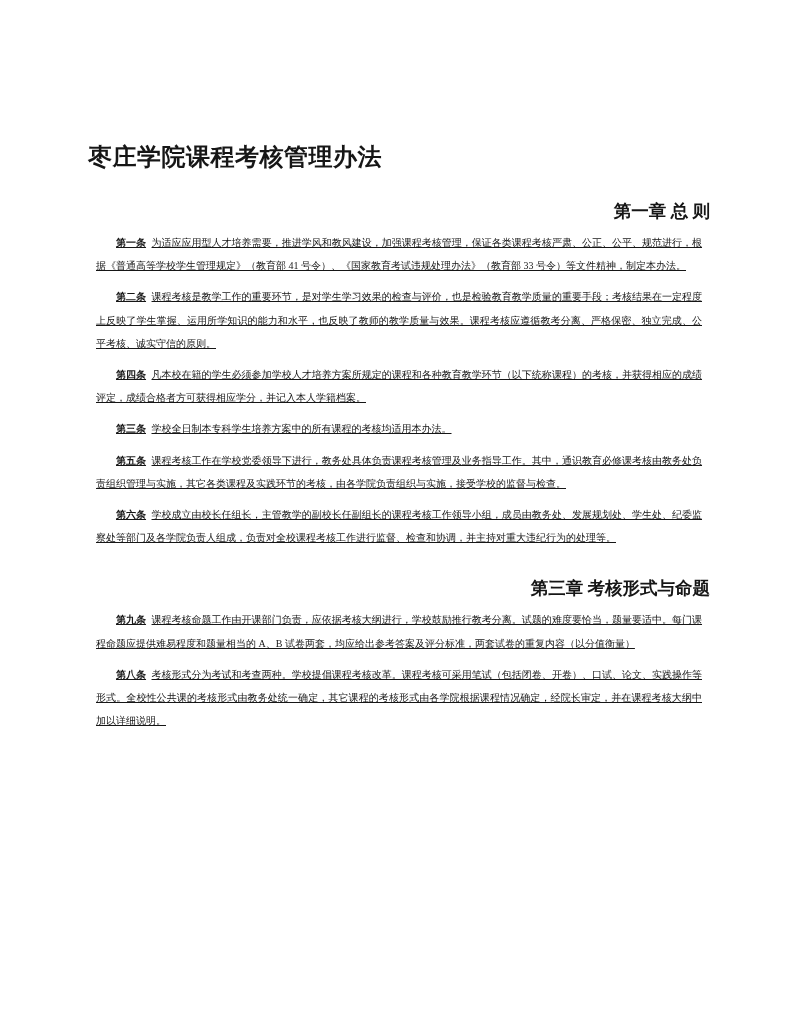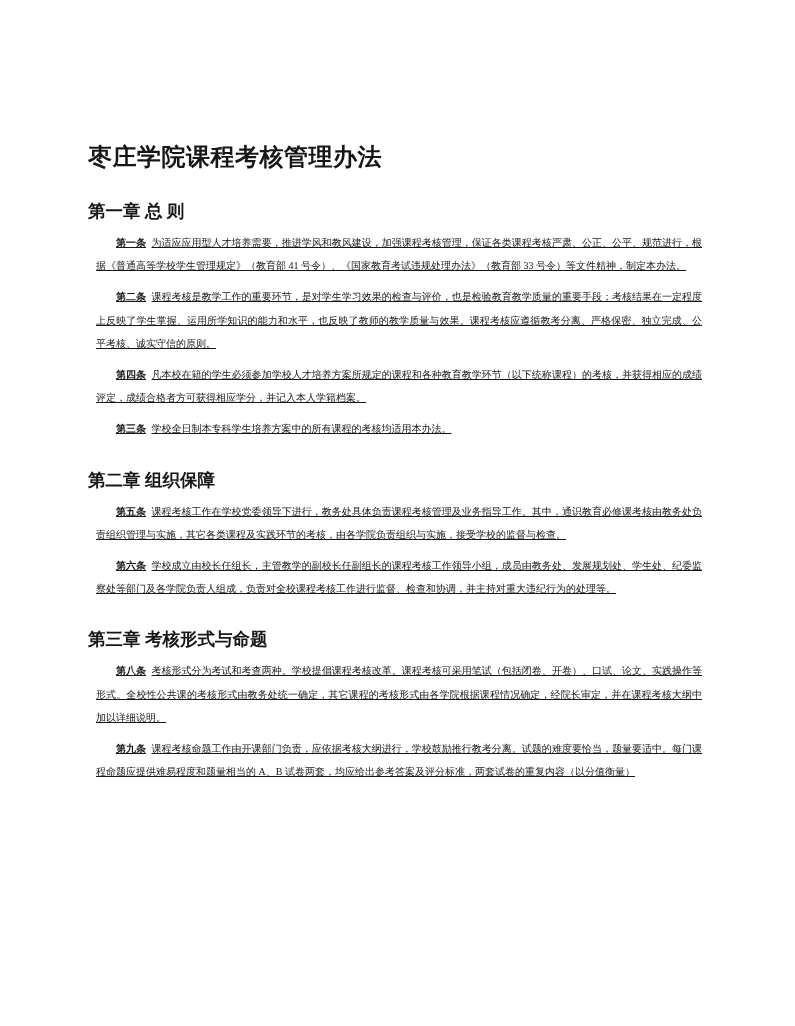--- a/index.html
+++ b/index.html
@@ -27,21 +27,21 @@
     line-height: 30px;
     font-weight: bold;
     text-align: left;
     letter-spacing: 0.5px;
   }
   .chapter-heading {
     margin: 28px 0 8px 0;
     font-size: 17.5px;
     line-height: 23px;
     font-weight: bold;
-    text-align: left;
+    text-align: right;
   }
   .article {
     margin: 8px;
     font-size: 10px;
     line-height: 23.2px;
     text-align: justify;
     text-indent: 2em;
     text-decoration: underline;
   }
   .article-label {
@@ -66,32 +66,31 @@
     </p>
     <p class="article">
       <span class="article-label">第四条</span><span>凡本校在籍的学生必须参加学校人才培养方案所规定的课程和各种教育教学环节（以下统称课程）的考核，并获得相应的成绩评定，成绩合格者方可获得相应学分，并记入本人学籍档案。</span>
     </p>
     <p class="article">
       <span class="article-label">第三条</span><span>学校全日制本专科学生培养方案中的所有课程的考核均适用本办法。</span>
     </p>
   </section>
 
   <section>
-    <h2 class="chapter-heading">第二章 组织保障</h2>
     <p class="article">
       <span class="article-label">第五条</span><span>课程考核工作在学校党委领导下进行，教务处具体负责课程考核管理及业务指导工作。其中，通识教育必修课考核由教务处负责组织管理与实施，其它各类课程及实践环节的考核，由各学院负责组织与实施，接受学校的监督与检查。</span>
     </p>
     <p class="article">
       <span class="article-label">第六条</span><span>学校成立由校长任组长，主管教学的副校长任副组长的课程考核工作领导小组，成员由教务处、发展规划处、学生处、纪委监察处等部门及各学院负责人组成，负责对全校课程考核工作进行监督、检查和协调，并主持对重大违纪行为的处理等。</span>
     </p>
   </section>
 
   <section>
     <h2 class="chapter-heading">第三章 考核形式与命题</h2>
     <p class="article">
-      <span class="article-label">第八条</span><span>考核形式分为考试和考查两种。学校提倡课程考核改革。课程考核可采用笔试（包括闭卷、开卷）、口试、论文、实践操作等形式。全校性公共课的考核形式由教务处统一确定，其它课程的考核形式由各学院根据课程情况确定，经院长审定，并在课程考核大纲中加以详细说明。</span>
+      <span class="article-label">第九条</span><span>课程考核命题工作由开课部门负责，应依据考核大纲进行，学校鼓励推行教考分离。试题的难度要恰当，题量要适中。每门课程命题应提供难易程度和题量相当的 A、B 试卷两套，均应给出参考答案及评分标准，两套试卷的重复内容（以分值衡量）</span>
     </p>
     <p class="article">
-      <span class="article-label">第九条</span><span>课程考核命题工作由开课部门负责，应依据考核大纲进行，学校鼓励推行教考分离。试题的难度要恰当，题量要适中。每门课程命题应提供难易程度和题量相当的 A、B 试卷两套，均应给出参考答案及评分标准，两套试卷的重复内容（以分值衡量）</span>
+      <span class="article-label">第八条</span><span>考核形式分为考试和考查两种。学校提倡课程考核改革。课程考核可采用笔试（包括闭卷、开卷）、口试、论文、实践操作等形式。全校性公共课的考核形式由教务处统一确定，其它课程的考核形式由各学院根据课程情况确定，经院长审定，并在课程考核大纲中加以详细说明。</span>
     </p>
   </section>
 
 </div>
 
 </body></html>

